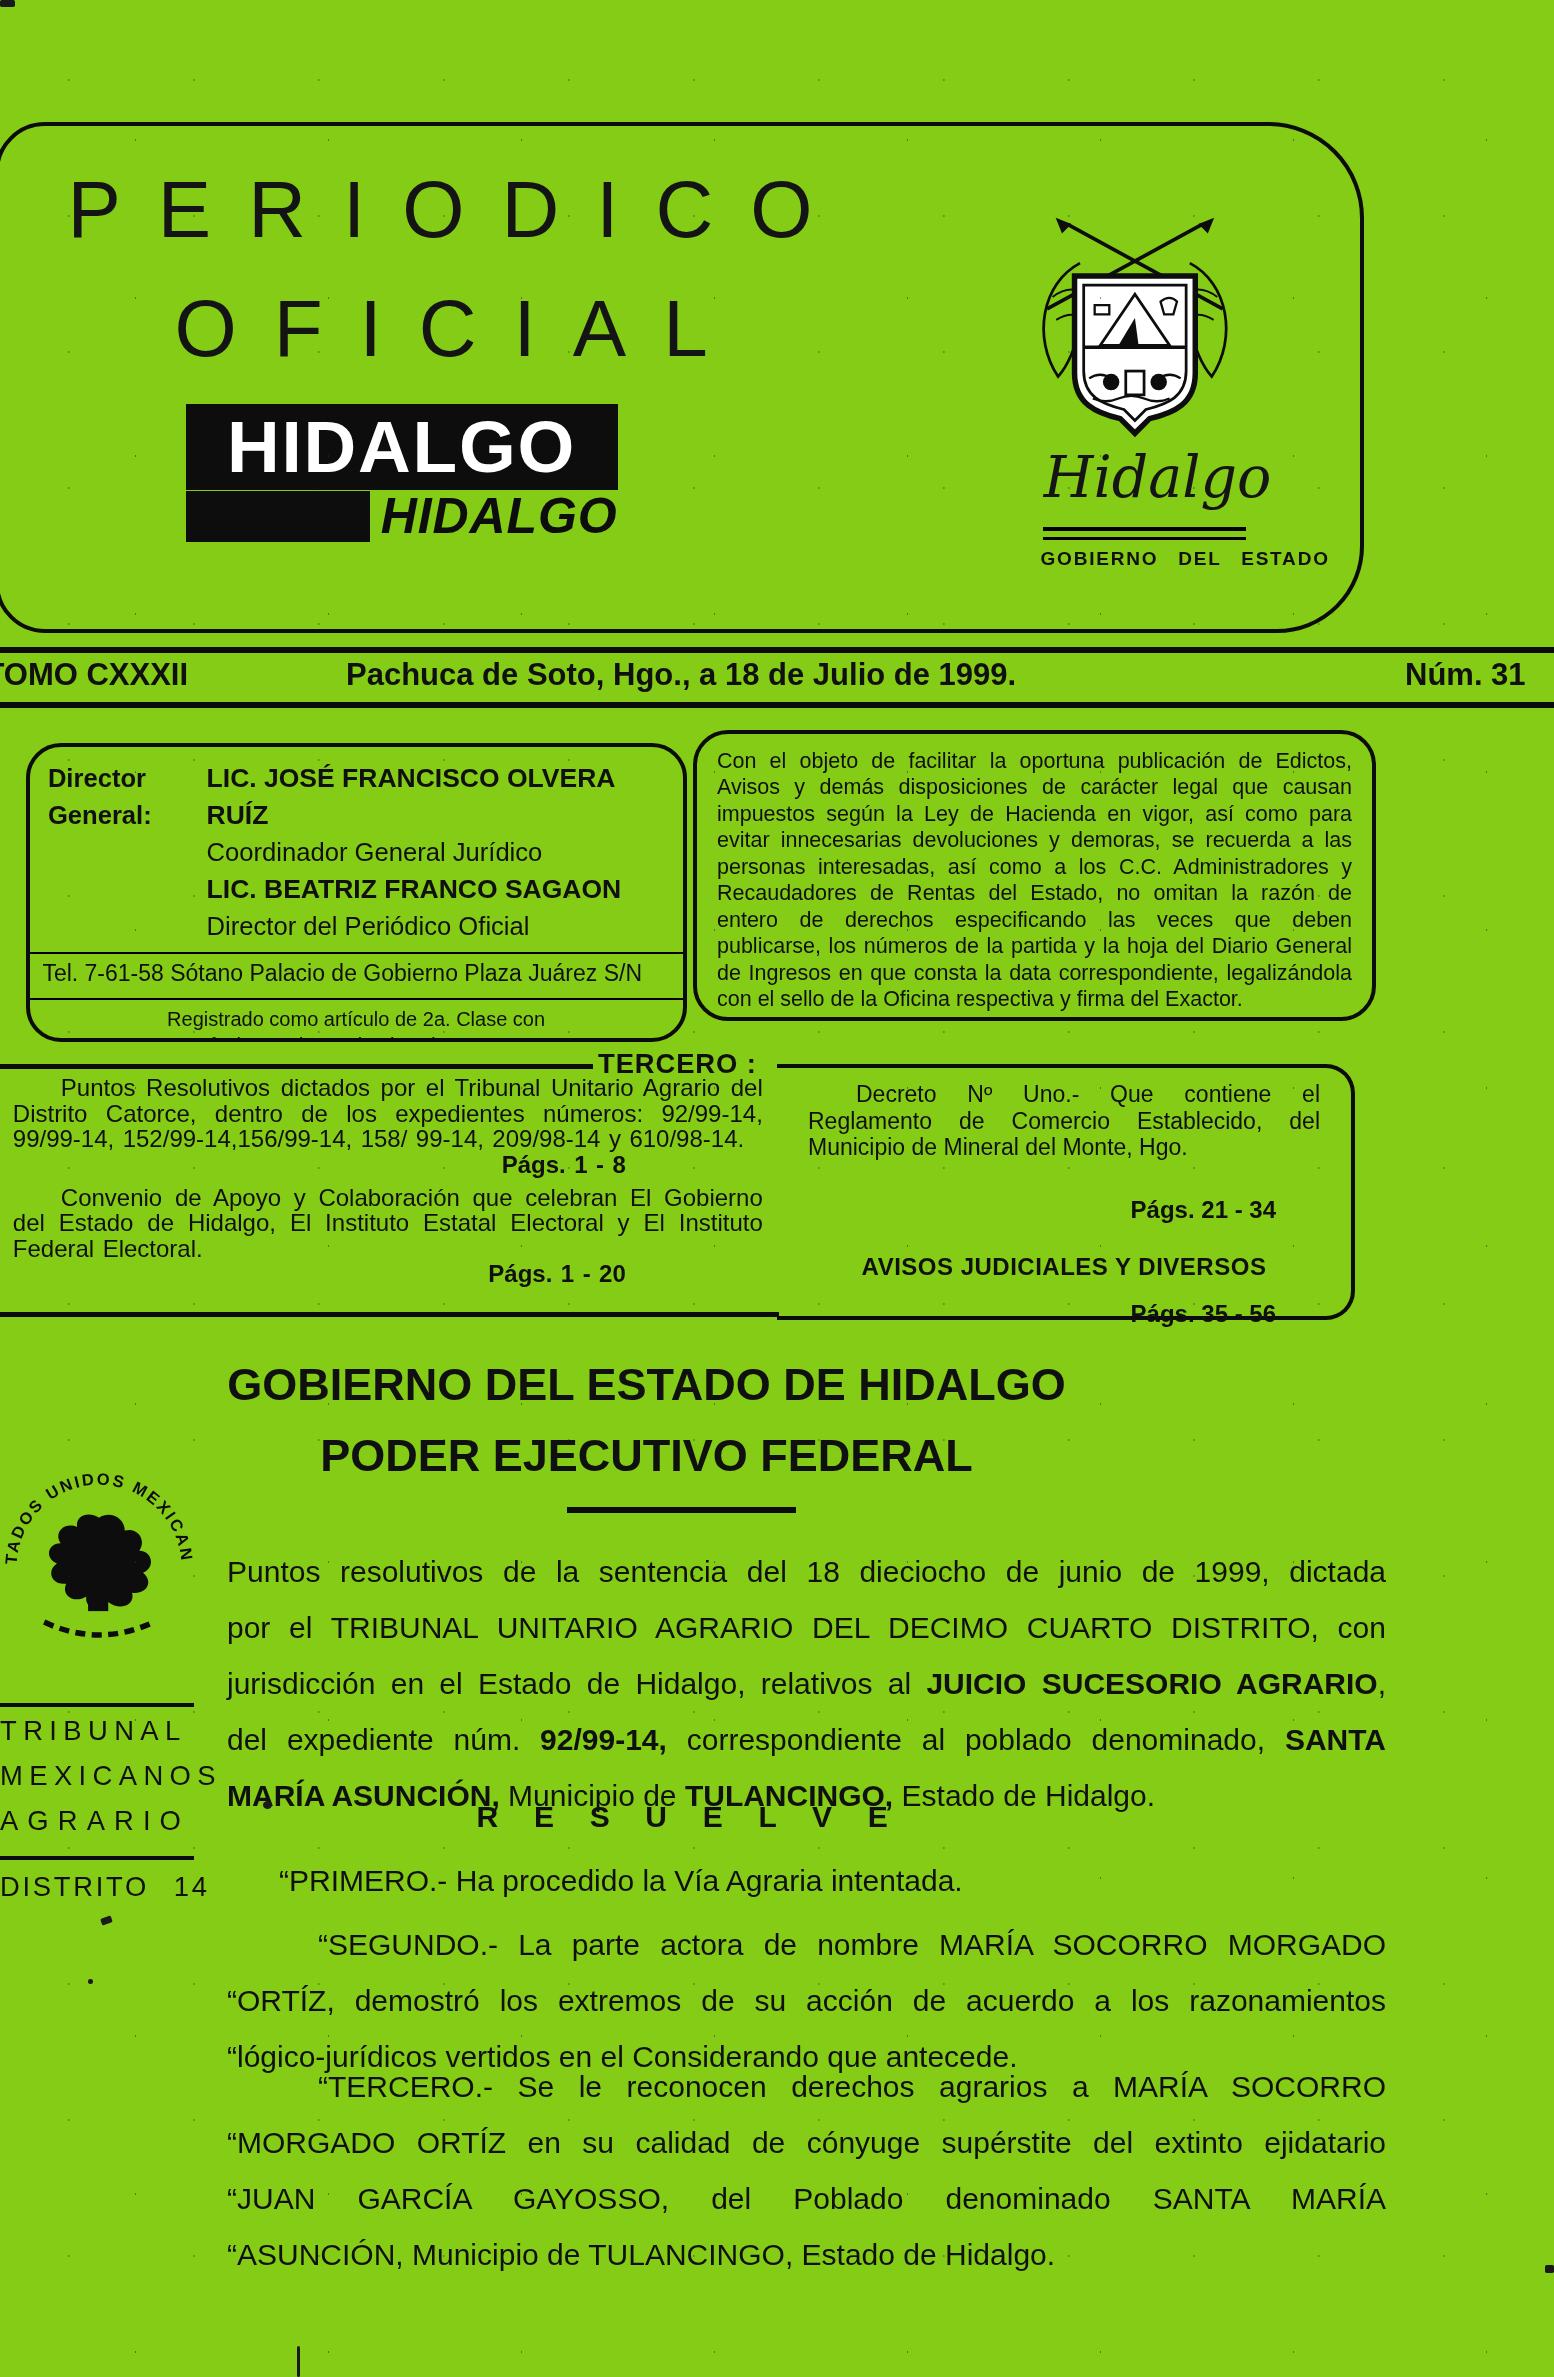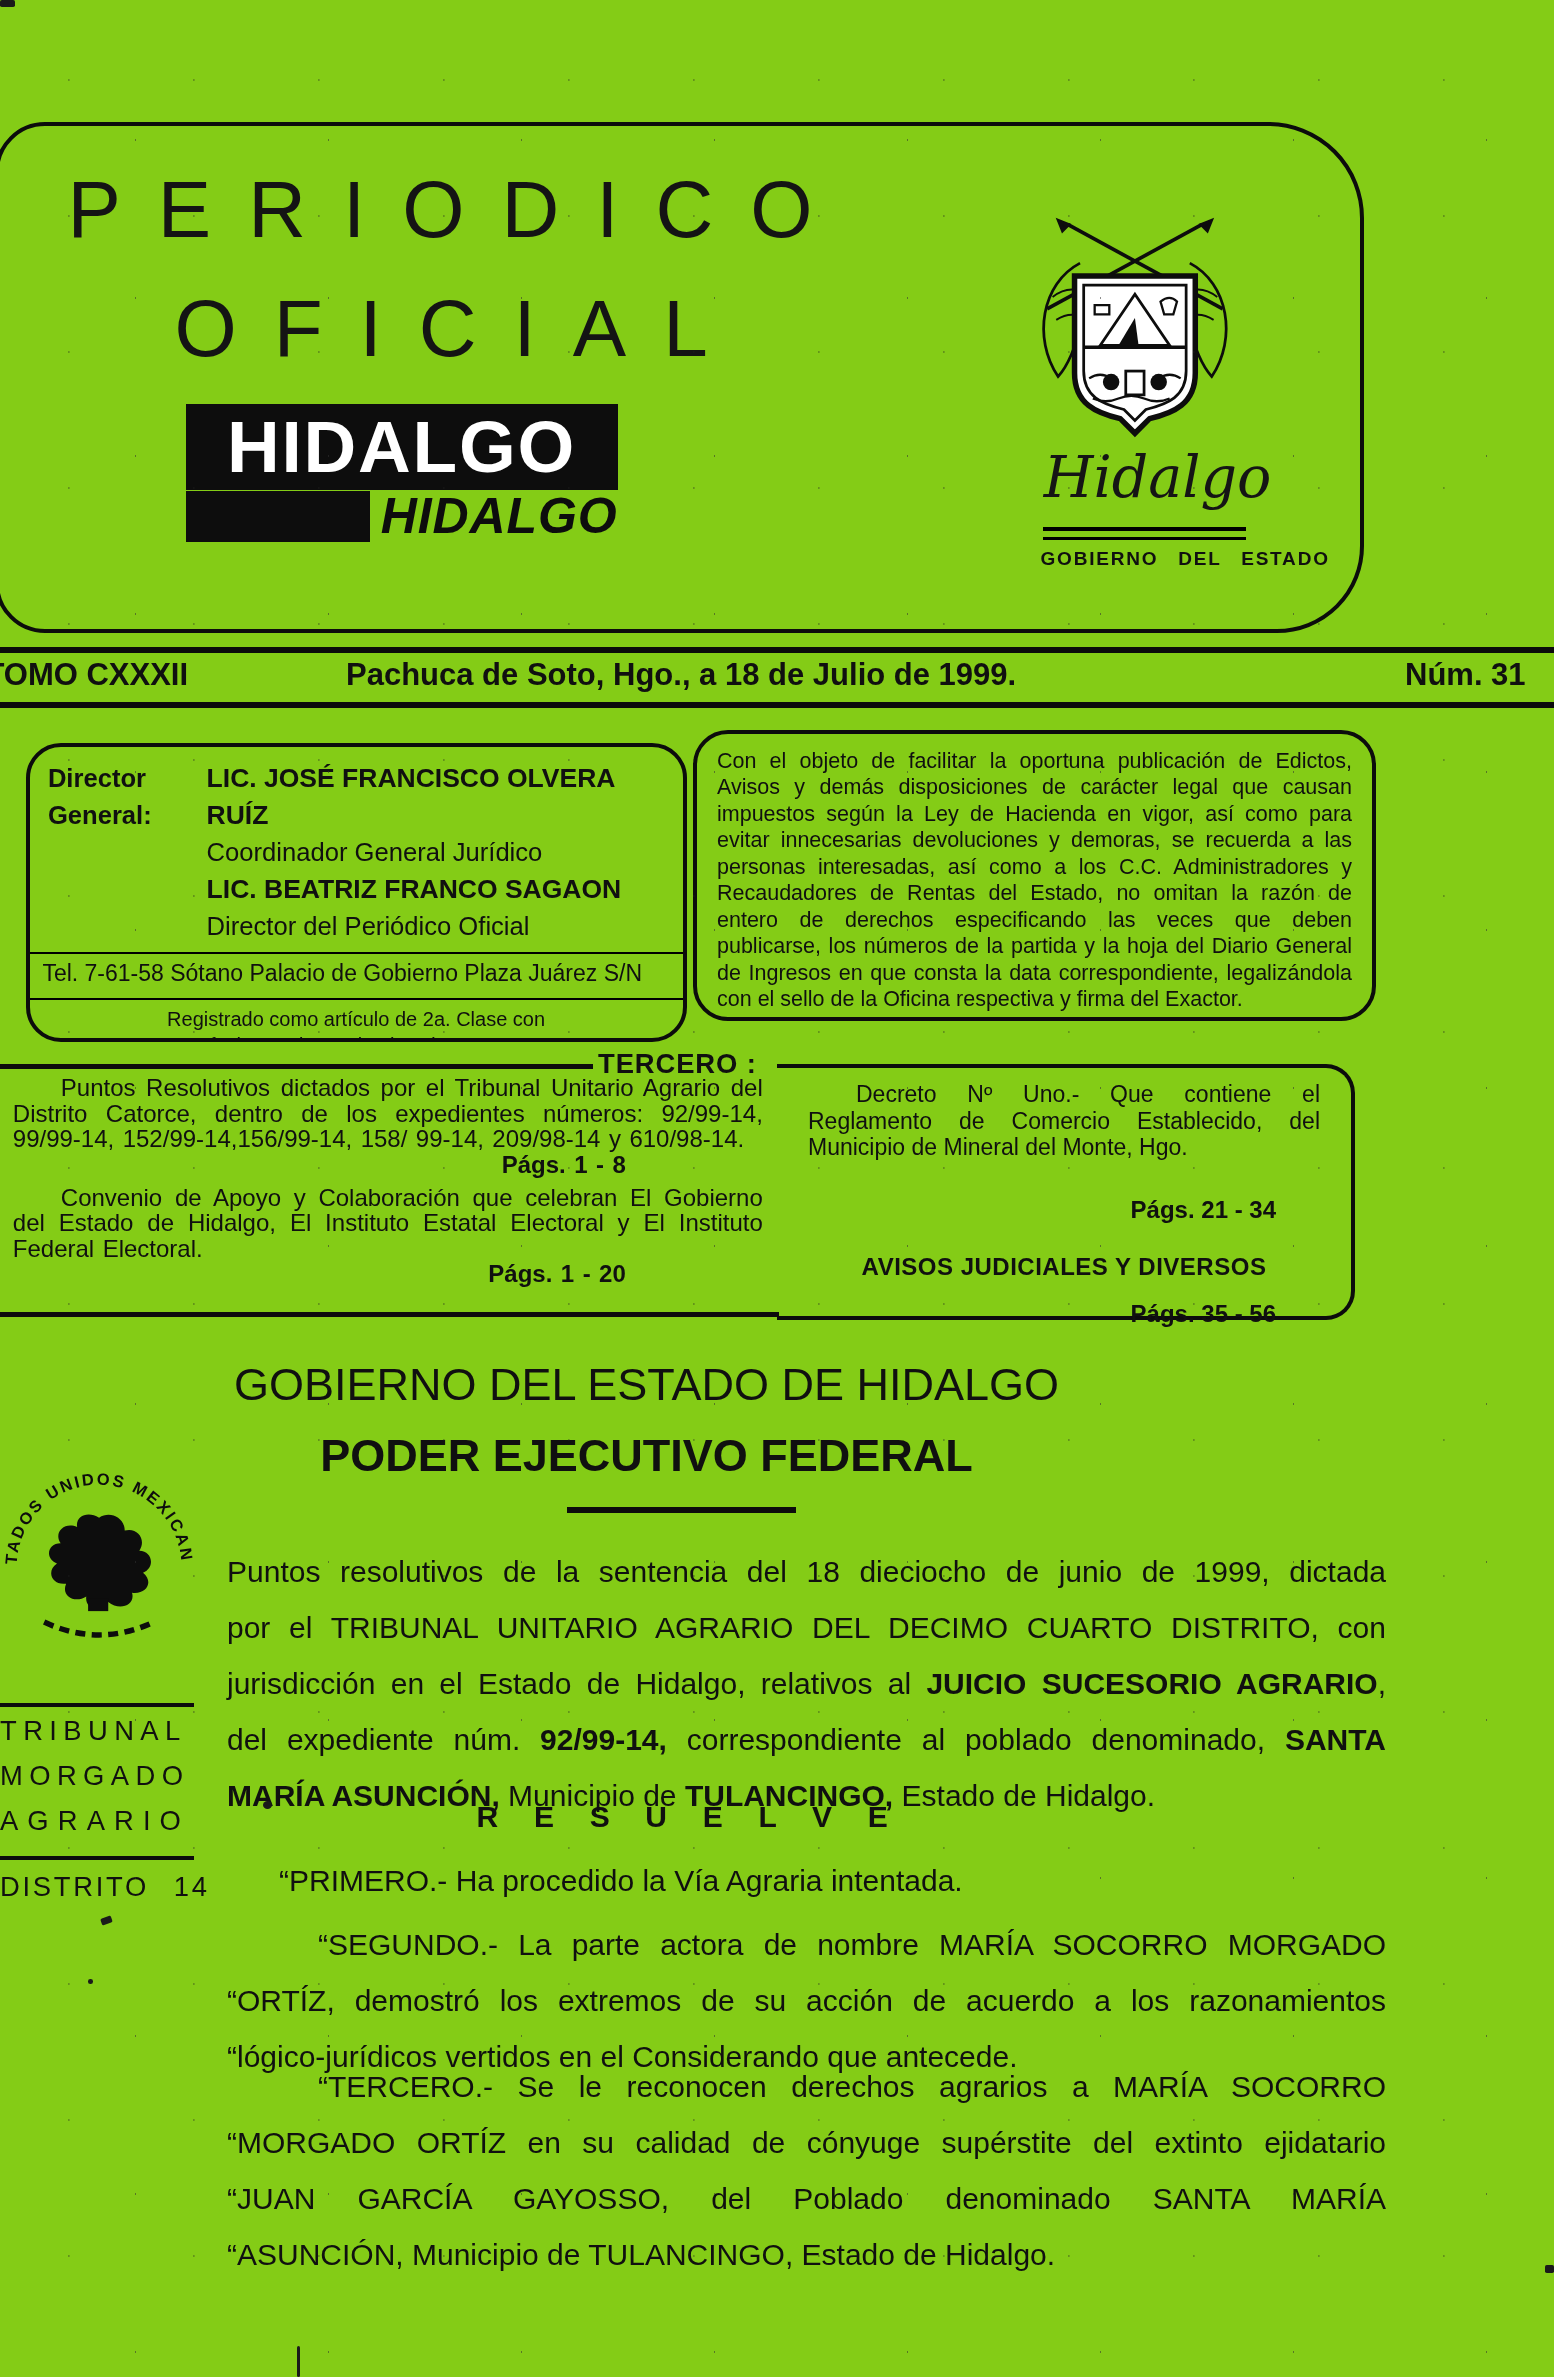--- a/index.html
+++ b/index.html
@@ -67,21 +67,21 @@
   .sum-item{text-align:justify;text-indent:48px;}
   .sum-pages{font-weight:700;text-align:right;font-size:24px;}
   .sum-left .sum-pages{padding-right:137px;margin:0 0 7.3px;}
   .sum-right .sum-pages{padding-right:44px;margin-top:36px;}
   .sum-item2{margin-top:7.3px;}
   .sum-avisos{font-weight:700;text-align:center;font-size:24px;margin-top:31px;letter-spacing:0.5px;}
   .sum-right .p2{margin-top:20px;}
 
   
   .sect{position:absolute;left:0;top:1359px;width:1293px;text-align:center;}
-  .sect-l1{font-size:45px;font-weight:400;letter-spacing:0;}
+  .sect-l1{font-size:45px;font-weight:700;letter-spacing:0;}
   .sect-l2{font-size:45px;font-weight:700;margin-top:19px;}
   .sect-bar{width:229px;height:6.4px;background:#0c0c0c;margin:24px auto 0;margin-left:567px;}
 
   
   .seal-svg{position:absolute;left:1.8px;top:1450px;}
   .seal-rule1{position:absolute;left:0;top:1703px;width:194px;height:3.7px;background:#0c0c0c;}
   .seal-rule2{position:absolute;left:0;top:1856px;width:194px;height:3.7px;background:#0c0c0c;}
   .org1{position:absolute;left:0;top:1715px;font-size:27.4px;letter-spacing:6.4px;}
   .org2{position:absolute;left:0;top:1760px;font-size:27.4px;letter-spacing:6.4px;}
   .org3{position:absolute;left:0;top:1805px;font-size:27.4px;letter-spacing:9.1px;}
@@ -209,21 +209,21 @@
       </defs>
     <text font-family="Liberation Sans, sans-serif" font-size="18" font-weight="bold" letter-spacing="2.5" fill="#0d0d0d">
       <textPath href="#arcTop" startOffset="50%" text-anchor="middle">ESTADOS UNIDOS MEXICANOS</textPath>
     </text>
     <path fill="#0d0d0d" d="M106 74 C94 66 80 72 82 84 C68 78 56 90 64 102 C50 102 46 118 60 124 C48 132 54 148 70 146 C64 160 80 168 92 160 C90 174 108 178 116 166 C128 176 146 170 142 156 C158 158 166 144 154 134 C168 128 164 110 150 110 C158 98 148 84 134 88 C134 74 118 66 106 74 Z"></path>
     <rect x="94" y="162" width="22" height="14" fill="#0d0d0d"></rect>
     <path d="M46 188 Q106 216 166 188" stroke="#0d0d0d" stroke-width="6" stroke-dasharray="11 7" fill="none"></path>
   </svg>
   <div class="seal-rule1"></div>
   <div class="org1">TRIBUNAL</div>
-  <div class="org2">MORGADO</div>
+  <div class="org2">MEXICANOS</div>
   <div class="org3">AGRARIO</div>
   <div class="seal-rule2"></div>
   <div class="dist">DISTRITO 14</div>
 
   <div class="intro">
     <div class="jline"><span>Puntos resolutivos de la sentencia del 18 dieciocho de junio de 1999, dictada</span></div>
     <div class="jline"><span>por el TRIBUNAL UNITARIO AGRARIO DEL DECIMO CUARTO DISTRITO, con</span></div>
     <div class="jline"><span>jurisdicción en el Estado de Hidalgo, relativos al </span><span class="b">JUICIO SUCESORIO AGRARIO</span><span>,</span></div>
     <div class="jline"><span>del expediente núm. </span><span class="b">92/99-14,</span><span> correspondiente al poblado denominado, </span><span class="b">SANTA</span></div>
     <div><span class="b">MARÍA ASUNCIÓN,</span><span> Municipio de </span><span class="b">TULANCINGO,</span><span> Estado de Hidalgo.</span></div>

